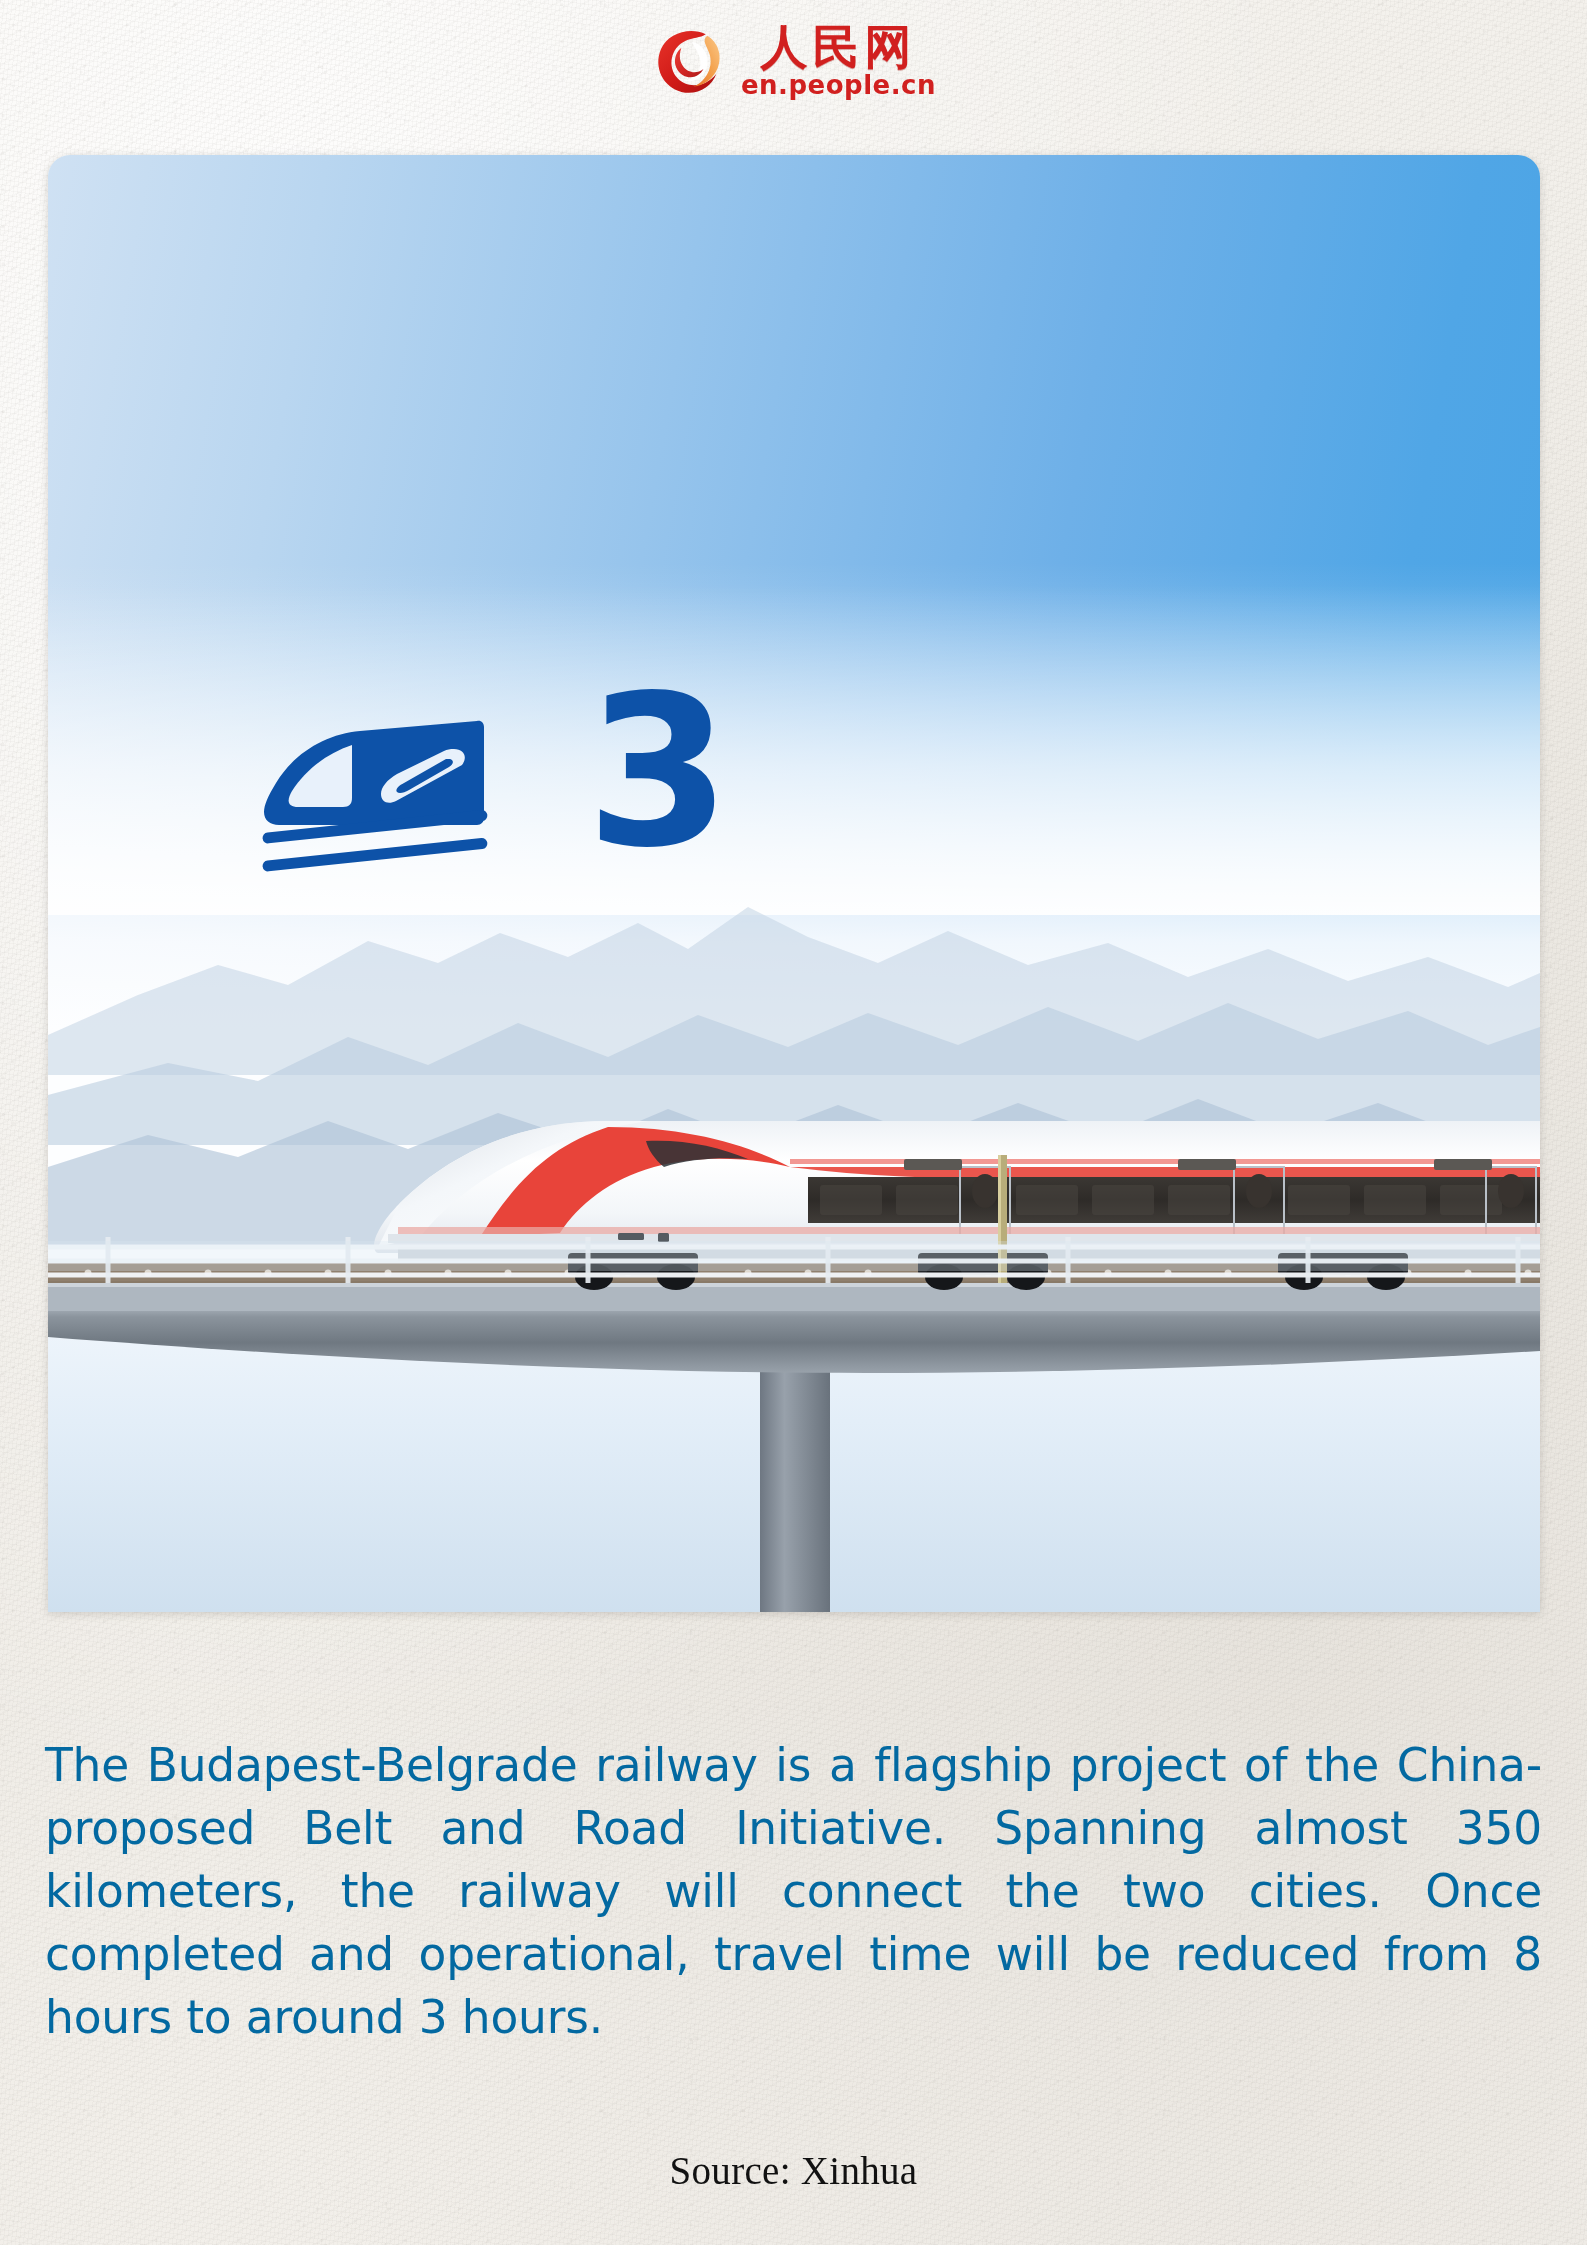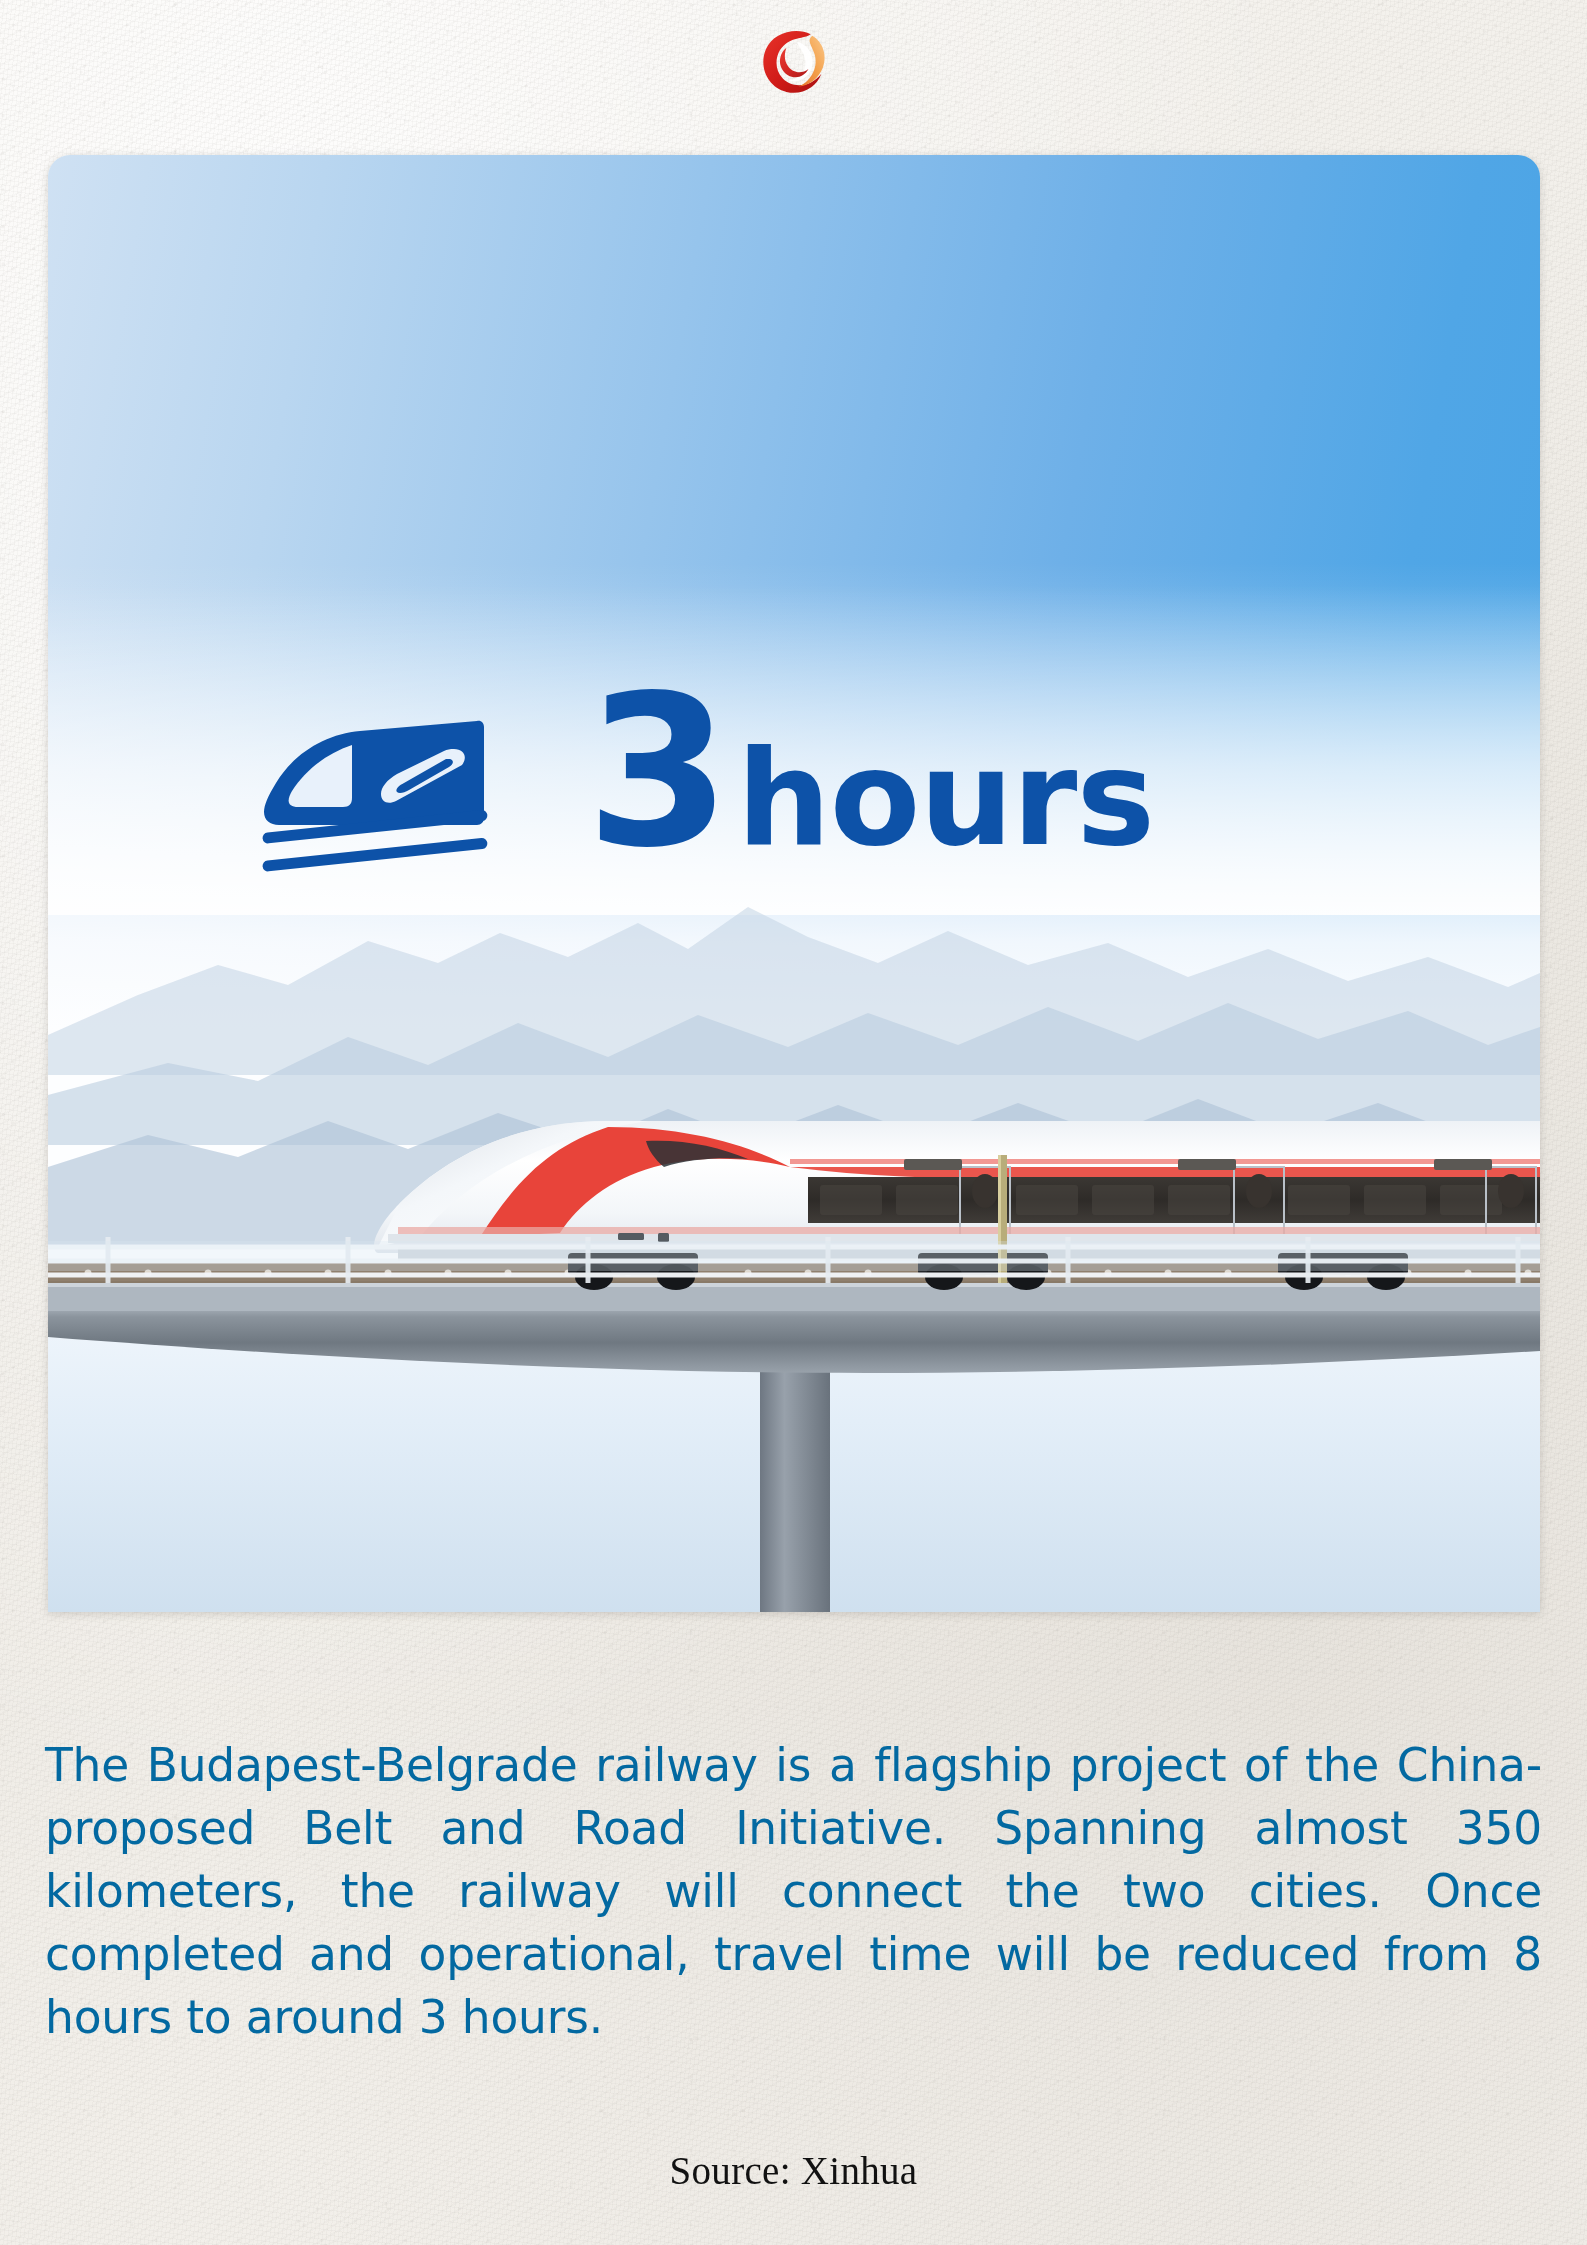--- a/index.html
+++ b/index.html
@@ -132,20 +132,24 @@
             <stop offset="50%" stop-color="#f3a04b"></stop>
             <stop offset="100%" stop-color="#e8712a"></stop>
           </linearGradient>
         </defs>
         <path d="M72 16 C52 6 22 14 13 36 C3 60 16 86 40 92 C60 97 80 86 86 68 C72 86 48 88 35 74 C21 59 26 34 45 25 C55 20 65 21 72 16 Z" fill="url(#swirlRed)"></path>
         <path d="M74 18 C88 26 94 44 88 60 C83 74 70 84 56 85 C74 77 82 58 77 42 C74 32 66 24 74 18 Z" fill="url(#swirlOrange)"></path>
         <path d="M54 26 C70 30 78 46 73 61 C69 74 55 81 43 77 C57 76 66 65 65 52 C64 40 56 33 54 26 Z" fill="#ffffff" opacity=".92"></path>
         <path d="M40 34 C28 44 29 62 42 70 C52 76 64 72 69 62 C60 69 48 67 42 58 C36 49 38 40 40 34 Z" fill="url(#swirlRed)" opacity=".95"></path>
       </svg>
     </div>
+    <div class="logo-text-col">
+      <div class="logo-cn">人民网</div>
+      <div class="logo-en">en.people.cn</div>
+    </div>
   </div>
 </div>
 
 <div class="image-card">
 
   <div class="sky"></div>
   <div class="haze"></div>
 
   <div class="mtn" style="top:690px;height:230px;">
     <svg viewBox="0 0 1492 230" preserveAspectRatio="none">
@@ -183,21 +187,20 @@
                  C133,114 139,107 149,101 L196,78 C199,76.5 202,76 206,76 Z" fill="#e8f1fb"></path>
 
         <path d="M198,86 L156,110 C150,113 147,117 149,119 C151,121 156,120 161,117 L201,94 C206,91 206,87 202,86 Z" fill="#0d52a8"></path>
 
         <rect x="14" y="160" width="226" height="11" rx="5.5" transform="rotate(-6 14 160)" fill="#0d52a8"></rect>
         <rect x="14" y="188" width="226" height="11" rx="5.5" transform="rotate(-6 14 188)" fill="#0d52a8"></rect>
       </svg>
     </div>
     <div class="time-text">
       <span class="time-num">3</span>
-      <span class="time-unit">hours</span>
     </div>
   </div>
 
   <div class="scene">
     <svg viewBox="0 0 1492 1457" preserveAspectRatio="none">
       <defs>
         <linearGradient id="deckG" x1="0" y1="0" x2="0" y2="1">
           <stop offset="0%" stop-color="#b9c2cb"></stop>
           <stop offset="22%" stop-color="#8b949d"></stop>
           <stop offset="58%" stop-color="#6f7881"></stop>

